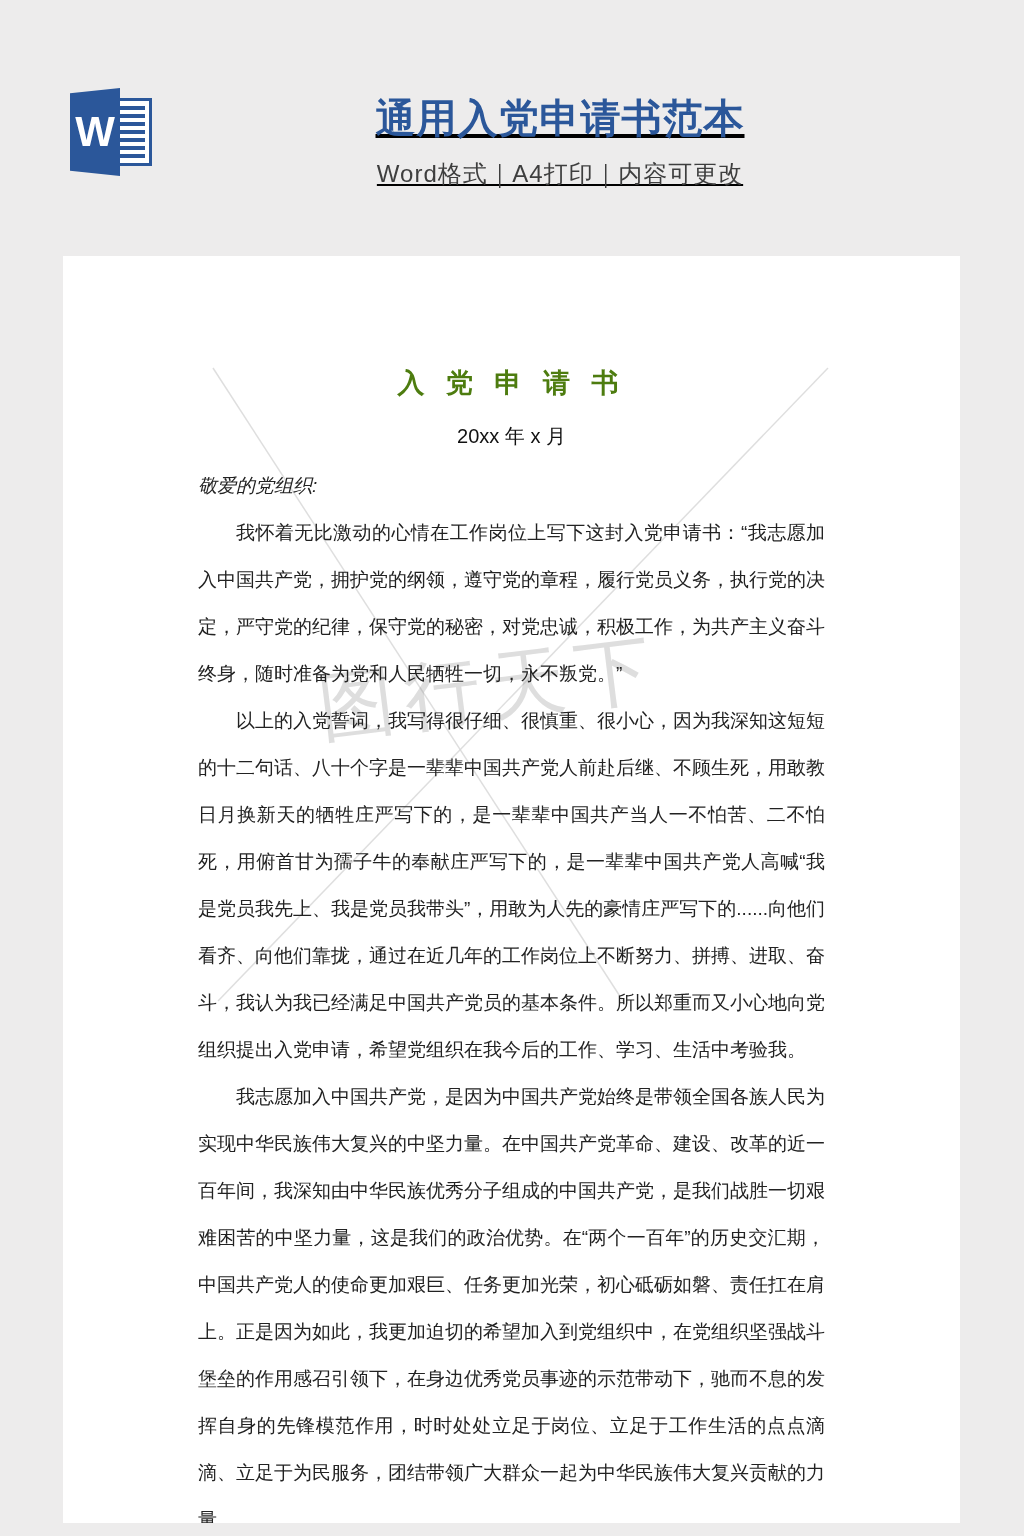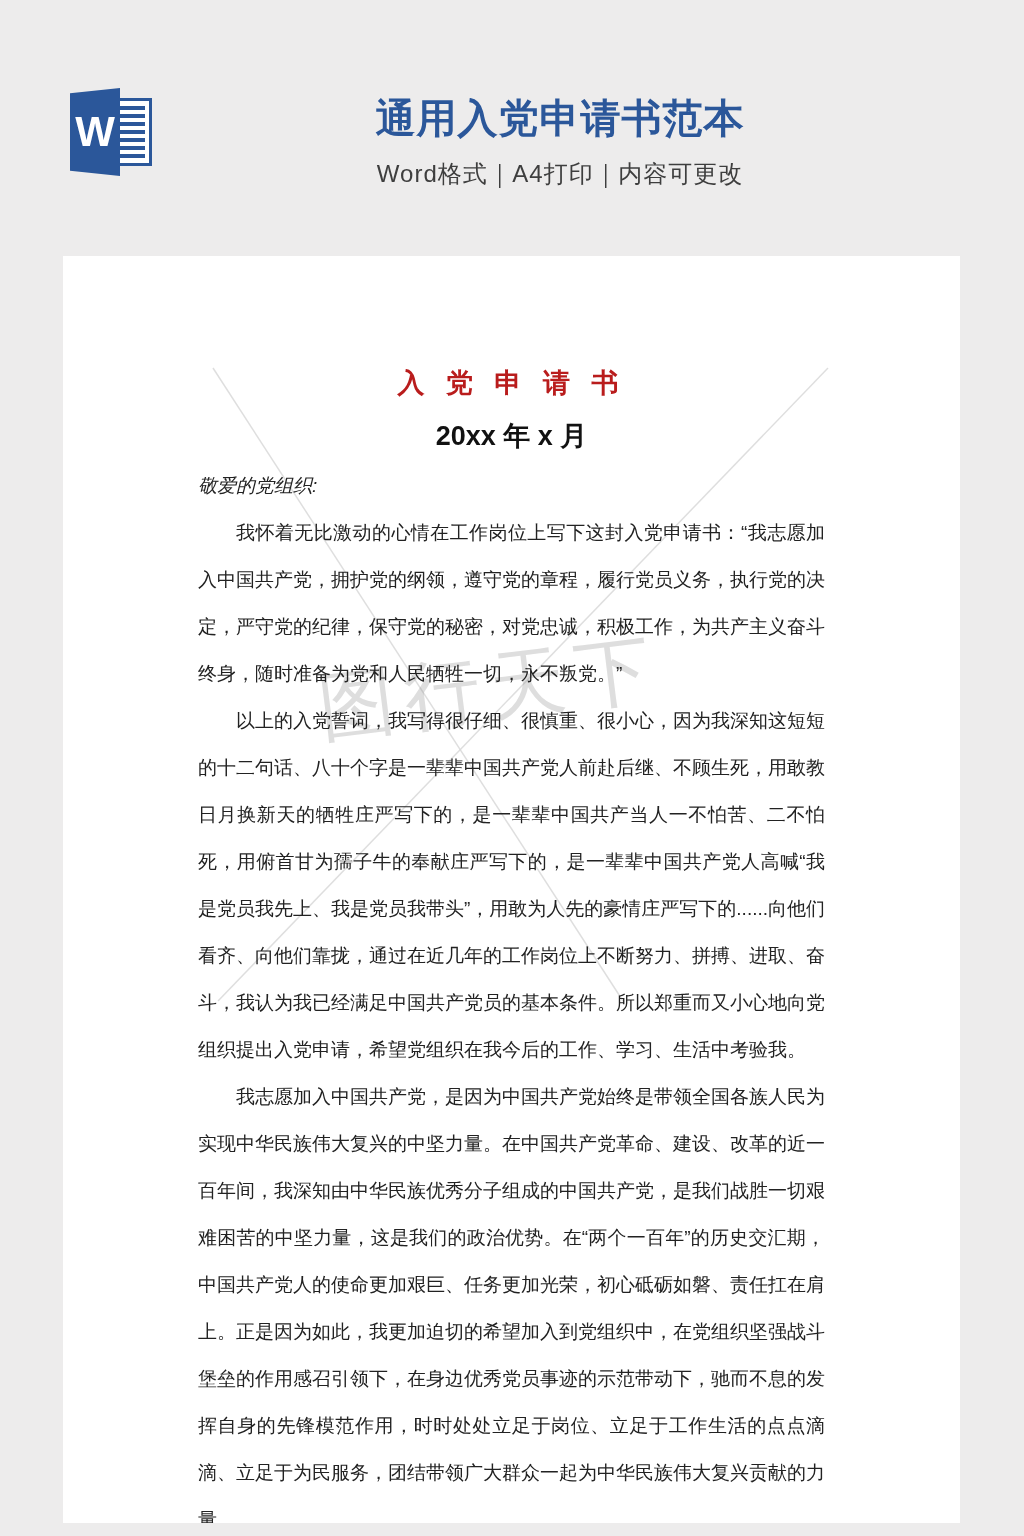--- a/index.html
+++ b/index.html
@@ -22,39 +22,39 @@
   .word-panel {
     position:absolute; left:0; top:0; width:50px; height:88px;
     background:#2b579a;
     clip-path:polygon(0 6%, 100% 0, 100% 100%, 0 94%);
     display:flex; align-items:center; justify-content:center;
   }
   .word-panel span {
     color:#ffffff; font-weight:bold; font-size:42px; line-height:1;
     font-family:"Liberation Sans", sans-serif;
   }
-  .header-text { position:absolute; left:96px; top:94px; width:928px; text-align:center; }
+  .header-text { position:absolute; left:96px; top:94px; width:928px; text-align:center;text-decoration:underline; }
   .header-title {
     color:#2b579a; font-size:40px; font-weight:bold; line-height:48px;
     letter-spacing:1px;
   }
   .header-subtitle { color:#3e3e3e; font-size:24px; margin-top:16px; letter-spacing:1px; }
 
   
   .page {
     position:absolute; left:63px; top:256px; width:897px; height:1267px;
     background:#ffffff; padding:110px 135px 0 135px; overflow:hidden;
   }
   .page-inner { position:relative; z-index:1; }
   .doc-title {
-    text-align:center; font-size:27px; font-weight:bold; color:#b91c1c;
+    text-align:center; font-size:27px; font-weight:bold; color:#4d7c0f;
     letter-spacing:7px; line-height:34px;
   }
   .doc-date {
-    text-align:center; font-size:27px; font-weight:bold; color:#111111;
+    text-align:center; font-size:20px; font-weight:normal; color:#111111;
     margin-top:22px; line-height:28px;
   }
   .doc-body { margin-top:12px; font-size:19px; line-height:47px; color:#222222; }
   .doc-body p.salutation { text-indent:0;font-style:italic; }
   .doc-body p.para { text-indent:2em; text-align:justify; }
 
   
   .wm-lines { position:absolute; left:0; top:0; width:897px; height:1267px; z-index:0; }
   .wm-text {
     position:absolute; left:255px; top:382px; z-index:0;

